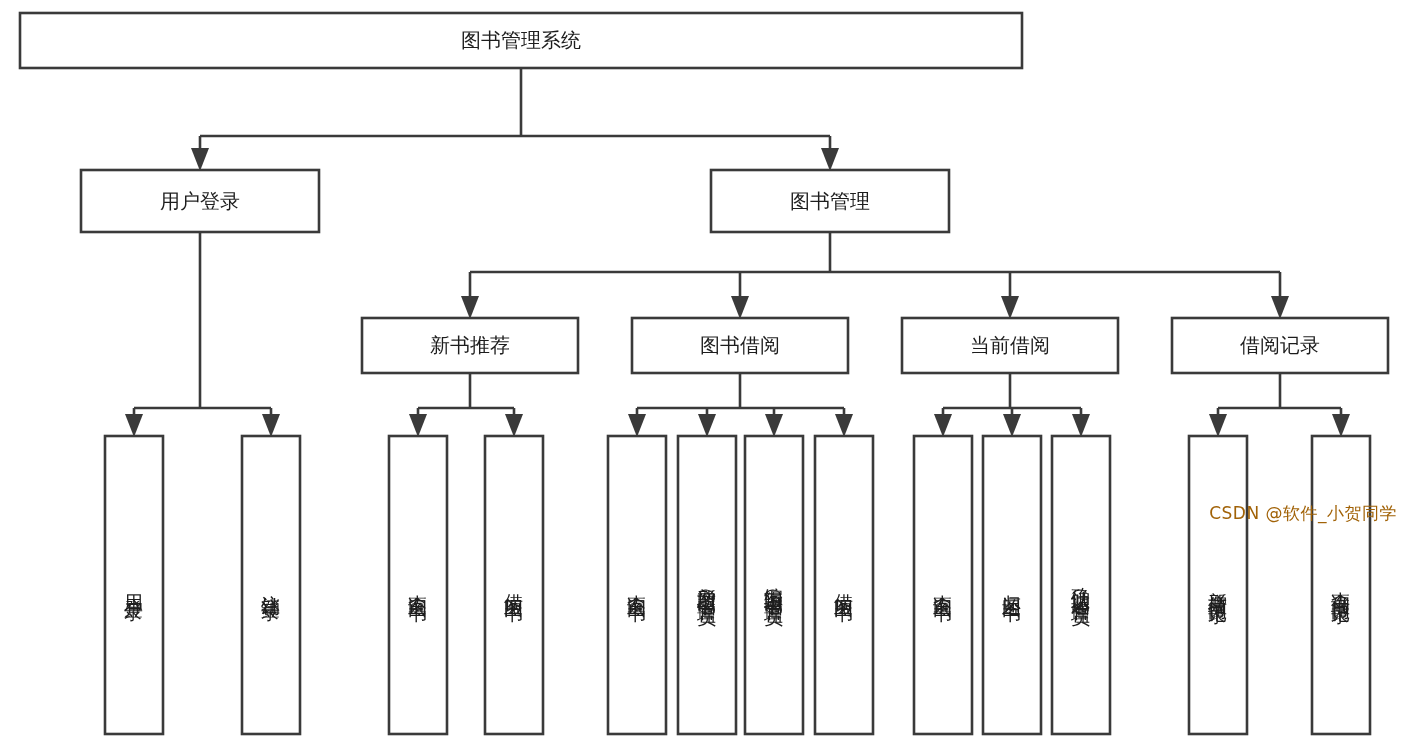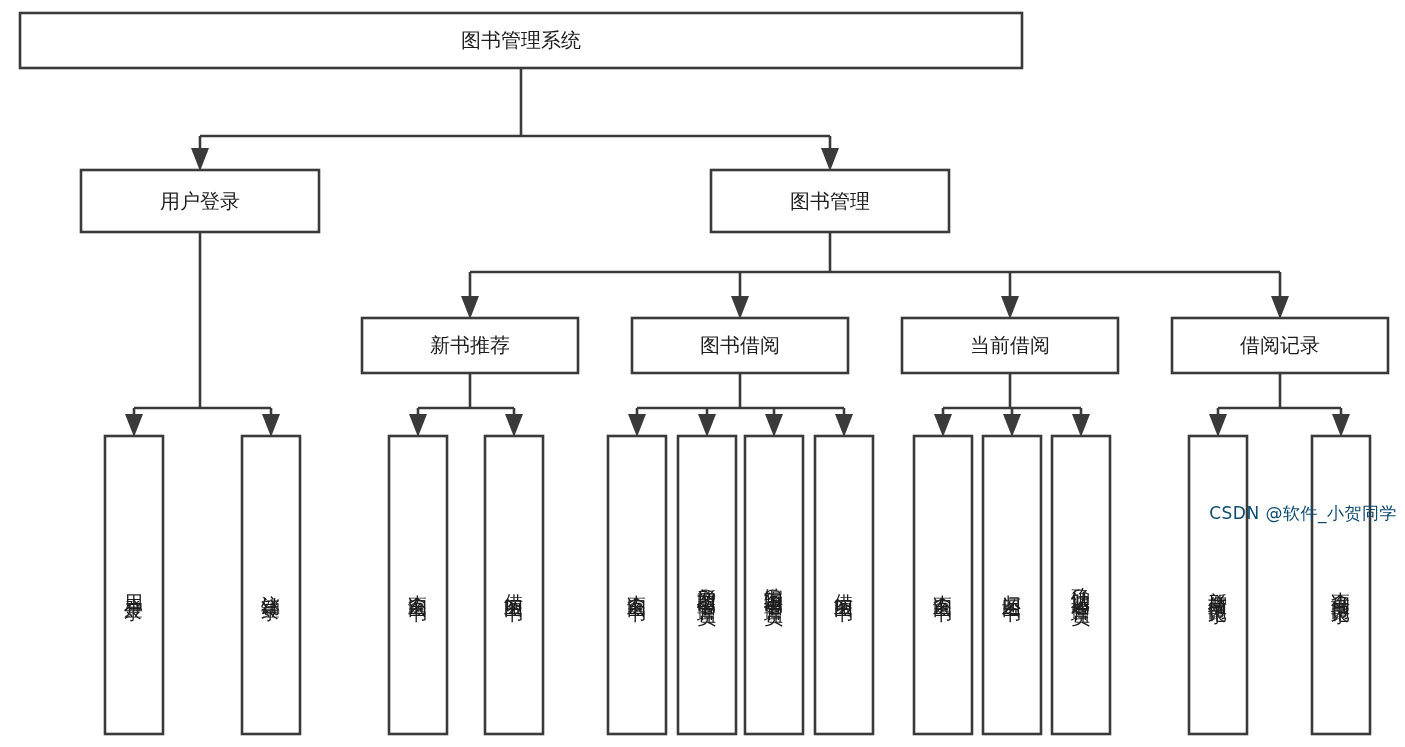--- a/index.html
+++ b/index.html
@@ -67,21 +67,21 @@
     text-align: center;
     white-space: nowrap;
     pointer-events: none;
   }
   .watermark {
     position: absolute;
     right: 8px;
     bottom: 4px;
     font-family: "DejaVu Sans", "Liberation Sans", sans-serif;
     font-size: 17px;
-    color: #0c4a6e;
+    color: #a16207;
     white-space: nowrap;
     letter-spacing: 0.5px;
     margin-left: 32px;
   }
 </style>
 </head>
 <body>
 
 <div id="diagram-root">
   <svg class="diagram-canvas" viewBox="0 0 1405 747">

